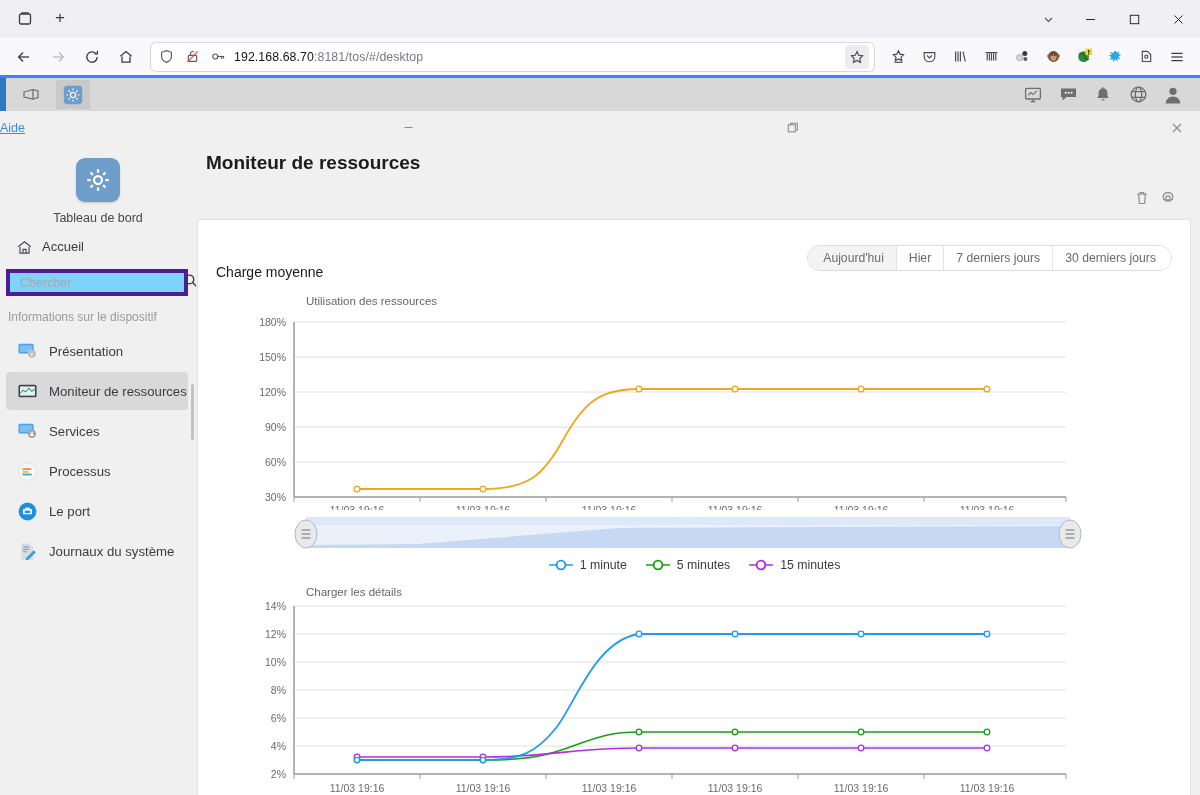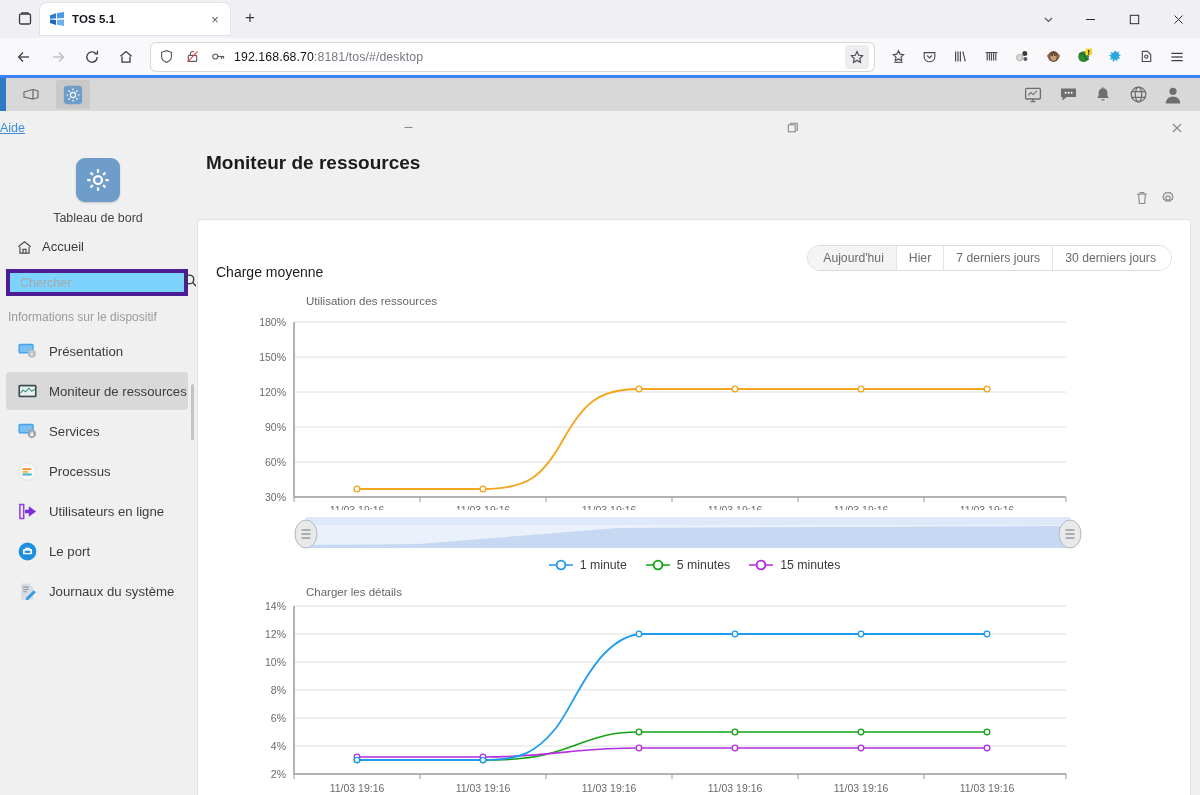--- a/index.html
+++ b/index.html
@@ -141,32 +141,20 @@
 </head>
 <body>
 
 <div class="browser-tabstrip">
   <div class="tabstrip-left">
     <div class="chrome-icon-btn">
       <svg width="16" height="16" viewBox="0 0 16 16" fill="none" stroke="#3a3a3e" stroke-width="1.3">
         <rect x="2.5" y="3" width="11" height="10" rx="1.5"></rect>
           <path d="M5 3V1.8h6V3"></path>
       </svg>
-    </div>
-    <div class="browser-tab">
-      <span class="tab-favicon">
-        <svg width="16" height="16" viewBox="0 0 16 16">
-          <path d="M1 4.2 L7 2.2 L7 7.4 L1 7.8 Z" fill="#2f7fd1"></path>
-          <path d="M8 2 L15 0.9 L15 7.1 L8 7.4 Z" fill="#4b9ae6"></path>
-          <path d="M1 8.6 L7 8.9 L7 14 L1 12 Z" fill="#1f68b5"></path>
-          <path d="M8 8.9 L15 8.6 L15 15 L8 13.8 Z" fill="#6ab0f0"></path>
-        </svg>
-      </span>
-      <span class="tab-title">TOS 5.1</span>
-      <span class="tab-close">×</span>
     </div>
     <div class="tab-newtab">+</div>
   </div>
   <div class="tabstrip-right">
     <div class="winbtn chev">
       <svg width="13" height="13" viewBox="0 0 13 13" fill="none" stroke="#55555e" stroke-width="1.2">
           <path d="M3 5 L6.5 8.5 L10 5"></path>
         </svg>
     </div>
     <div class="winbtn">
@@ -476,30 +464,20 @@
             <svg width="21" height="21" viewBox="0 0 22 22">
                 <circle cx="11" cy="11" r="9.2" fill="#f7f7f7" stroke="#dddddd" stroke-width=".8"></circle>
                 <rect x="5.6" y="7.6" width="9.4" height="1.9" rx=".9" fill="#f08c2e"></rect>
                 <rect x="5.6" y="10.4" width="6.4" height="1.9" rx=".9" fill="#f0b93e"></rect>
                 <rect x="5.6" y="13.2" width="10" height="1.9" rx=".9" fill="#3fb6c9"></rect>
               </svg>
           </span>
           <span>Processus</span>
         </div>
 
-        <div class="side-item">
-          <span class="ico">
-            <svg width="21" height="21" viewBox="0 0 22 22" fill="none">
-                <path d="M3 3.6 h4 v14.8 h-4 z" stroke="#8f3ee0" stroke-width="1.6"></path>
-                <path d="M20 11 L12.4 5.6 v10.8 Z" fill="#7b2fd8"></path>
-                <rect x="8.4" y="9.2" width="5" height="3.6" fill="#7b2fd8"></rect>
-              </svg>
-          </span>
-          <span>Utilisateurs en ligne</span>
-        </div>
 
         <div class="side-item">
           <span class="ico">
             <svg width="21" height="21" viewBox="0 0 22 22">
                 <circle cx="11" cy="11" r="9.3" fill="#1e8fe0"></circle>
                 <rect x="6.2" y="8.4" width="9.6" height="5.6" rx="1" fill="#fff"></rect>
                 <rect x="8.6" y="7" width="4.8" height="1.6" fill="#fff"></rect>
                 <rect x="8.1" y="10.1" width="5.8" height="2.4" fill="#1e8fe0"></rect>
               </svg>
           </span>

